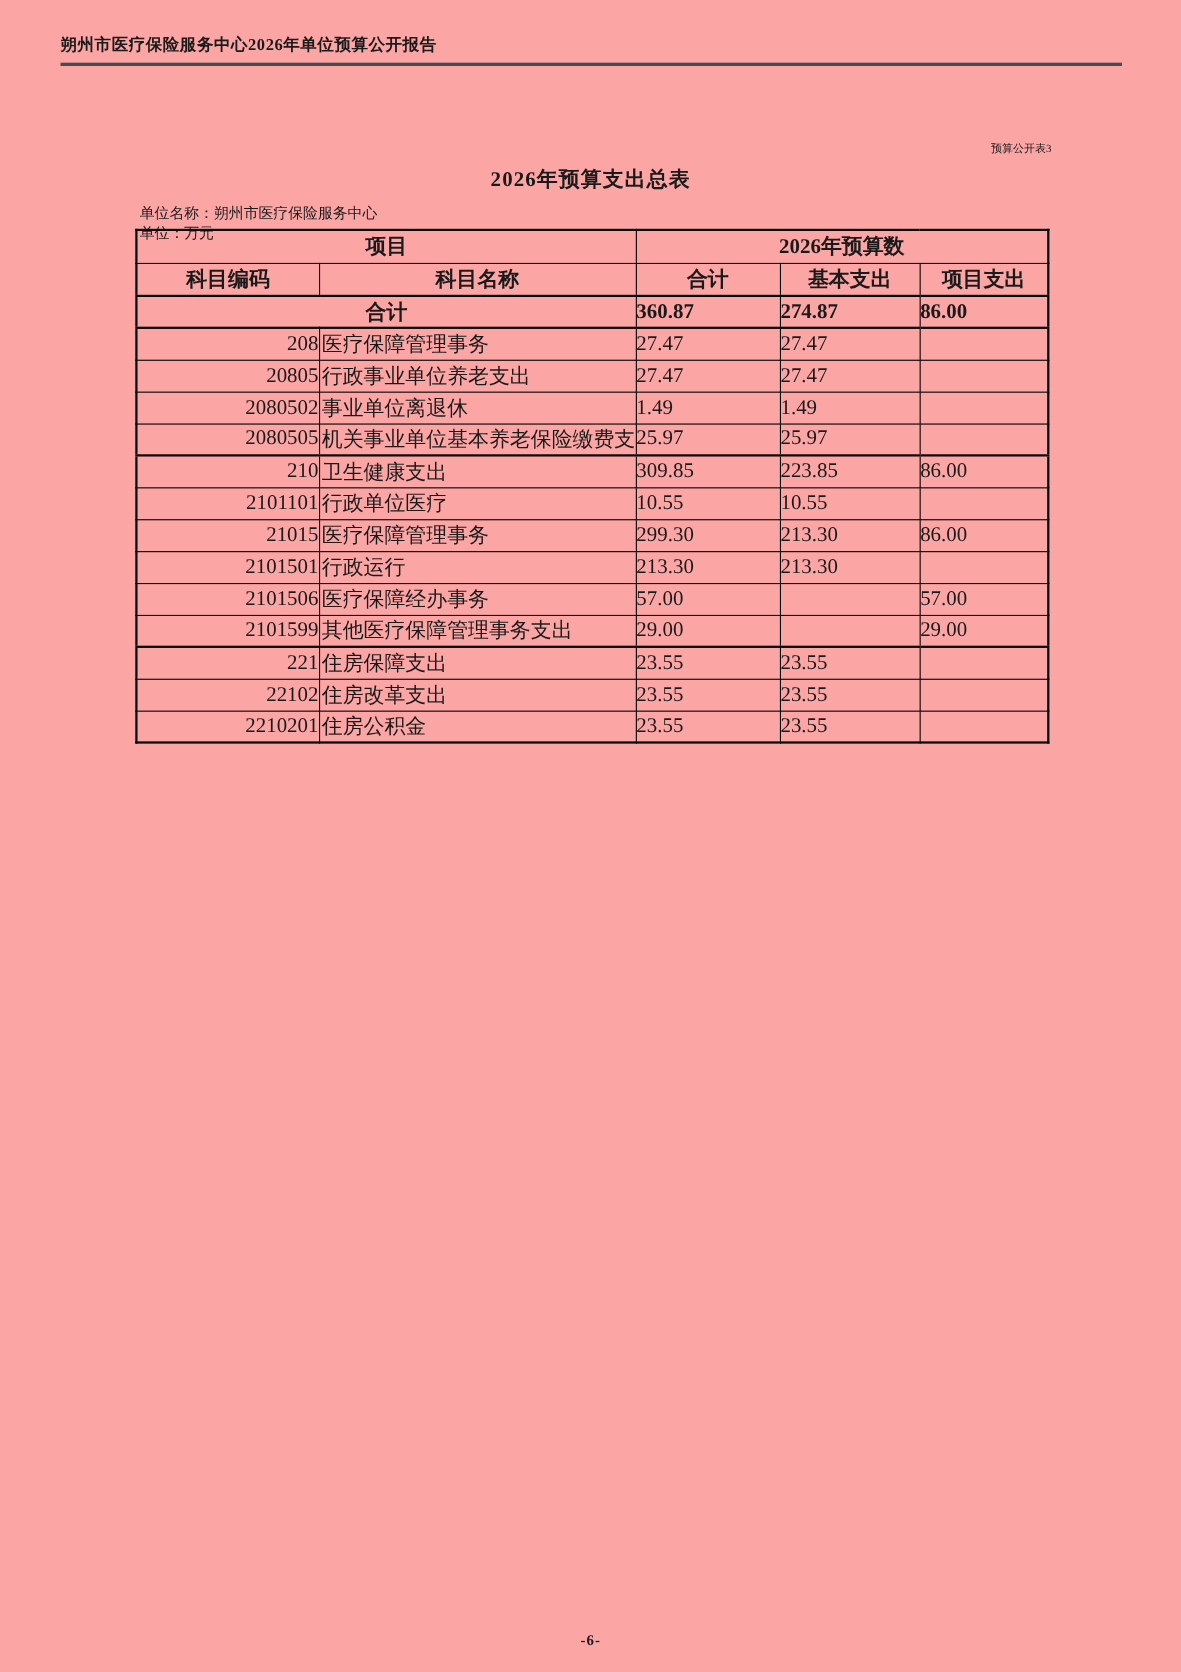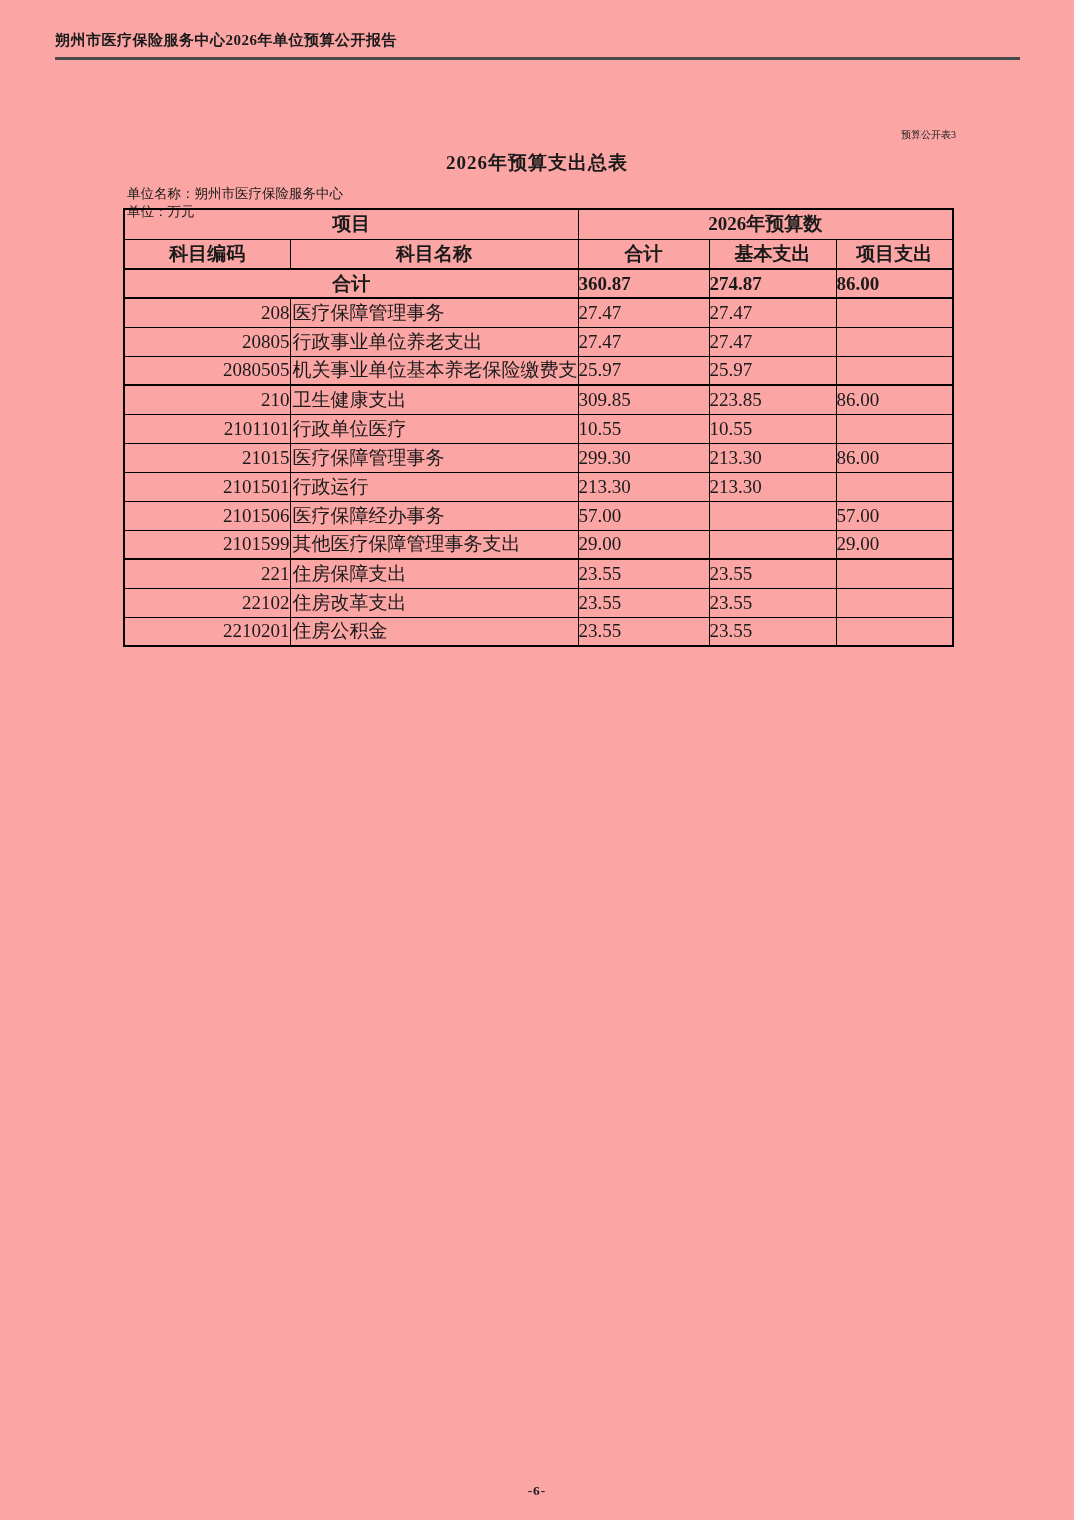--- a/index.html
+++ b/index.html
@@ -116,20 +116,27 @@
           <td class="td-num"></td>
         </tr>
         <tr>
           <td class="td-code">20805</td>
           <td class="td-name">行政事业单位养老支出</td>
           <td class="td-num">27.47</td>
           <td class="td-num bold">27.47</td>
           <td class="td-num"></td>
         </tr>
         <tr>
+          <td class="td-code">2080502</td>
+          <td class="td-name">事业单位离退休</td>
+          <td class="td-num">1.49</td>
+          <td class="td-num">1.49</td>
+          <td class="td-num"></td>
+        </tr>
+        <tr>
           <td class="td-code">2080505</td>
           <td class="td-name">机关事业单位基本养老保险缴费支出</td>
           <td class="td-num">25.97</td>
           <td class="td-num">25.97</td>
           <td class="td-num"></td>
         </tr>
         <tr class="section-top">
           <td class="td-code">210</td>
           <td class="td-name">卫生健康支出</td>
           <td class="td-num">309.85</td>

